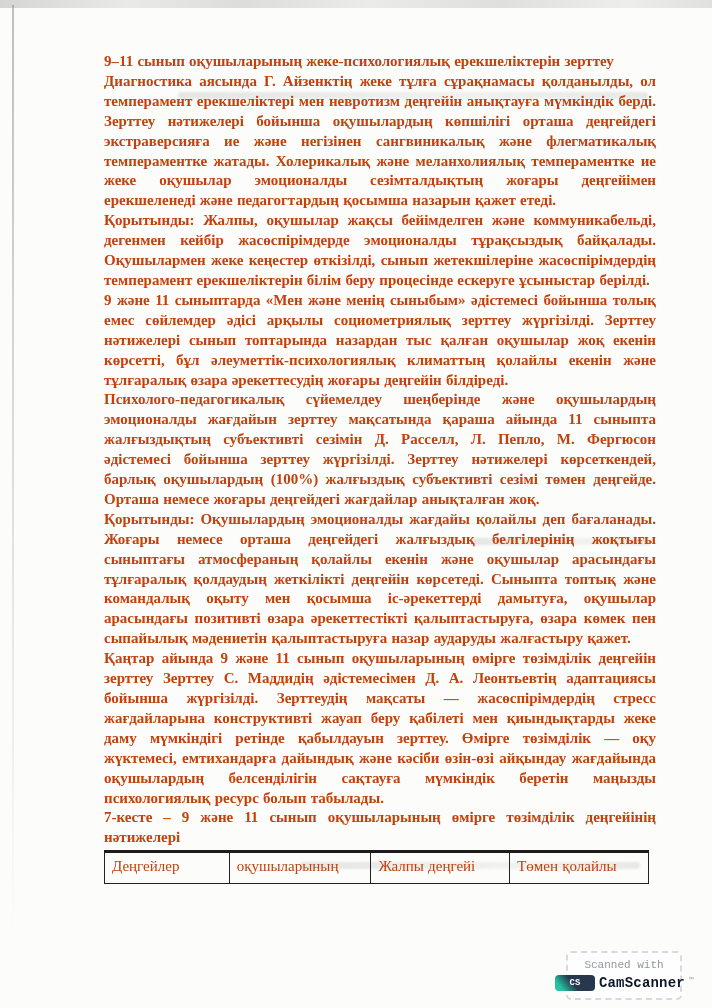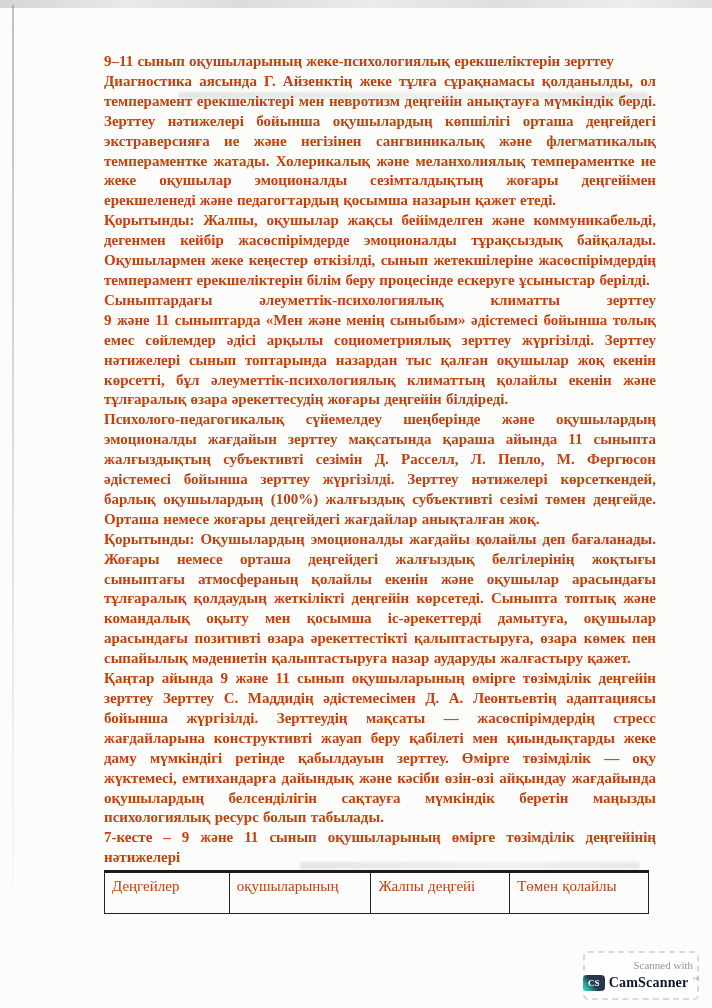--- a/index.html
+++ b/index.html
@@ -43,37 +43,37 @@
   .bold{font-weight:bold;}
   .spread{font-weight:bold;text-align-last:justify;}
 
   
   .results-table{
     width:545px;border-collapse:collapse;margin-top:2px;
     border:1.7px solid #1d1c1b;border-top:3px solid #1d1c1b;
   }
   .results-table td{
     border:1.6px solid #242322;
-    padding:3px 5px 16px 7px;
+    padding:3px 5px 6px 7px;
     font-size:15px;line-height:19px;height:21px;
     vertical-align:middle;white-space:nowrap;overflow:hidden;
   }
 
   
   .badge{
-    position:absolute;right:13px;bottom:8px;width:104px;
+    position:absolute;right:30px;bottom:8px;width:104px;
     padding:6px 4px 7px;
     border:2px dashed #d6d9dd;border-radius:5px;
-    background:#fefefe;text-align:right;
-    font-family:Liberation Serif, serif;
+    background:#fefefe;text-align:center;
+    font-family:Liberation Mono, monospace;
   }
   .badge-line1{color:#8f97a0;font-size:11px;line-height:12px;}
   .badge-line2{display:flex;align-items:center;justify-content:center;gap:4px;margin-top:4px;}
   .cs-logo{
-    width:22px;height:16px;border-radius:4px;flex:0 0 auto;
+    width:40px;height:16px;border-radius:4px;flex:0 0 auto;
     background:linear-gradient(52deg,#23c3a4 16%,#27374e 46%);
     color:#ffffff;font-size:9px;font-weight:bold;
     display:flex;align-items:center;justify-content:center;
   }
   .brand{color:#0f172a;font-size:14px;font-weight:bold;letter-spacing:.2px;}
   .tm{color:#8f97a0;font-size:7px;align-self:flex-start;margin-top:1px;}
 </style>
 </head>
 <body>
 
@@ -82,21 +82,20 @@
   <div class="scan-edge-top"></div>
   <div class="scan-edge-left"></div>
   <div class="bleed b1"></div>
   <div class="bleed b2"></div>
   <div class="bleed b3"></div>
 
   <div class="content">
     <p class="para bold">9–11 сынып оқушыларының жеке-психологиялық ерекшеліктерін зерттеу</p>
     <p class="para">Диагностика аясында Г. Айзенктің жеке тұлға сұрақнамасы қолданылды, ол темперамент ерекшеліктері мен невротизм деңгейін анықтауға мүмкіндік берді. Зерттеу нәтижелері бойынша оқушылардың көпшілігі орташа деңгейдегі экстраверсияға ие және негізінен сангвиникалық және флегматикалық темпераментке жатады. Холерикалық және меланхолиялық темпераментке ие жеке оқушылар эмоционалды сезімталдықтың жоғары деңгейімен ерекшеленеді және педагогтардың қосымша назарын қажет етеді.</p>
     <p class="para">Қорытынды: Жалпы, оқушылар жақсы бейімделген және коммуникабельді, дегенмен кейбір жасөспірімдерде эмоционалды тұрақсыздық байқалады. Оқушылармен жеке кеңестер өткізілді, сынып жетекшілеріне жасөспірімдердің темперамент ерекшеліктерін білім беру процесінде ескеруге ұсыныстар берілді.</p>
-    <p class="para spread">Сыныптардағы әлеуметтік-психологиялық климатты зерттеу</p>
     <p class="para">9 және 11 сыныптарда «Мен және менің сыныбым» әдістемесі бойынша толық емес сөйлемдер әдісі арқылы социометриялық зерттеу жүргізілді. Зерттеу нәтижелері сынып топтарында назардан тыс қалған оқушылар жоқ екенін көрсетті, бұл әлеуметтік-психологиялық климаттың қолайлы екенін және тұлғаралық өзара әрекеттесудің жоғары деңгейін білдіреді.</p>
     <p class="para">Психолого-педагогикалық сүйемелдеу шеңберінде және оқушылардың эмоционалды жағдайын зерттеу мақсатында қараша айында 11 сыныпта жалғыздықтың субъективті сезімін Д. Расселл, Л. Пепло, М. Фергюсон әдістемесі бойынша зерттеу жүргізілді. Зерттеу нәтижелері көрсеткендей, барлық оқушылардың (100%) жалғыздық субъективті сезімі төмен деңгейде. Орташа немесе жоғары деңгейдегі жағдайлар анықталған жоқ.</p>
     <p class="para">Қорытынды: Оқушылардың эмоционалды жағдайы қолайлы деп бағаланады. Жоғары немесе орташа деңгейдегі жалғыздық белгілерінің жоқтығы сыныптағы атмосфераның қолайлы екенін және оқушылар арасындағы тұлғаралық қолдаудың жеткілікті деңгейін көрсетеді. Сыныпта топтық және командалық оқыту мен қосымша іс-әрекеттерді дамытуға, оқушылар арасындағы позитивті өзара әрекеттестікті қалыптастыруға, өзара көмек пен сыпайылық мәдениетін қалыптастыруға назар аударуды жалғастыру қажет.</p>
     <p class="para">Қаңтар айында 9 және 11 сынып оқушыларының өмірге төзімділік деңгейін зерттеу Зерттеу С. Маддидің әдістемесімен Д. А. Леонтьевтің адаптациясы бойынша жүргізілді. Зерттеудің мақсаты — жасөспірімдердің стресс жағдайларына конструктивті жауап беру қабілеті мен қиындықтарды жеке даму мүмкіндігі ретінде қабылдауын зерттеу. Өмірге төзімділік — оқу жүктемесі, емтихандарға дайындық және кәсіби өзін-өзі айқындау жағдайында оқушылардың белсенділігін сақтауға мүмкіндік беретін маңызды психологиялық ресурс болып табылады.</p>
     <p class="para">7-кесте – 9 және 11 сынып оқушыларының өмірге төзімділік деңгейінің нәтижелері</p>
 
     <table class="results-table">
       <colgroup>
         <col style="width:125px">
           <col style="width:142px">

